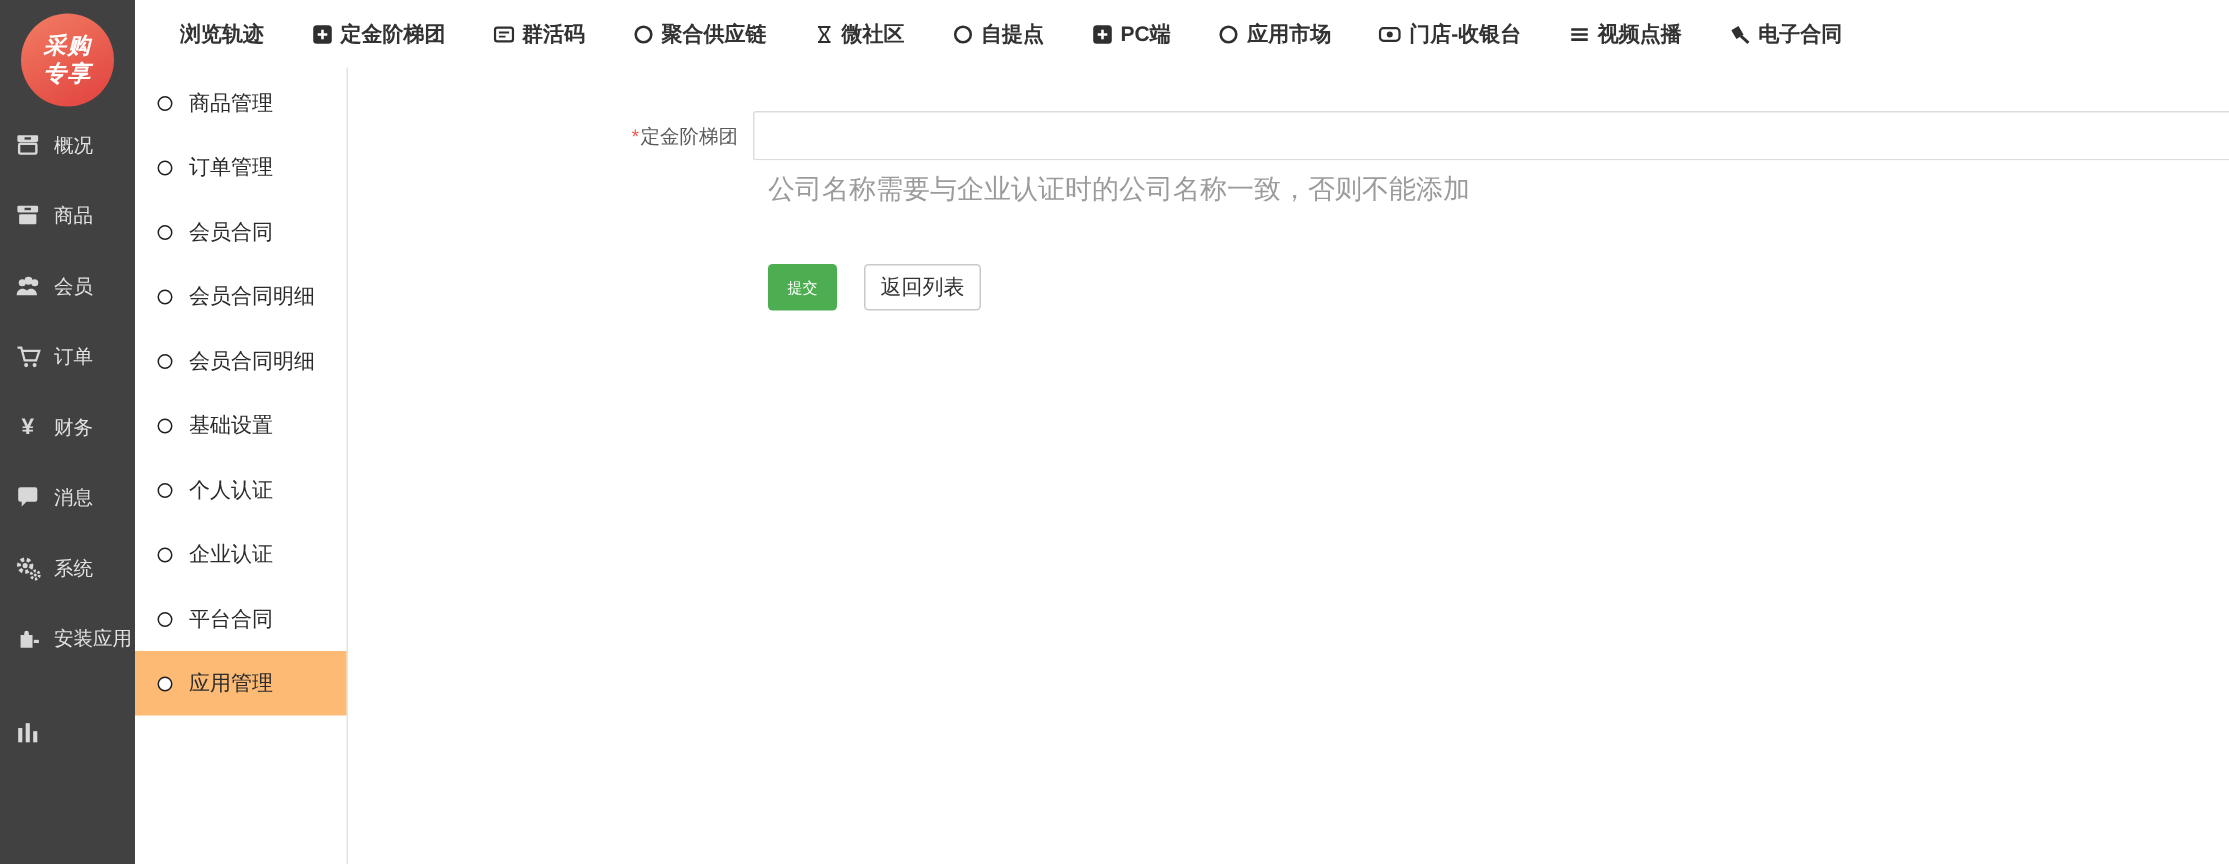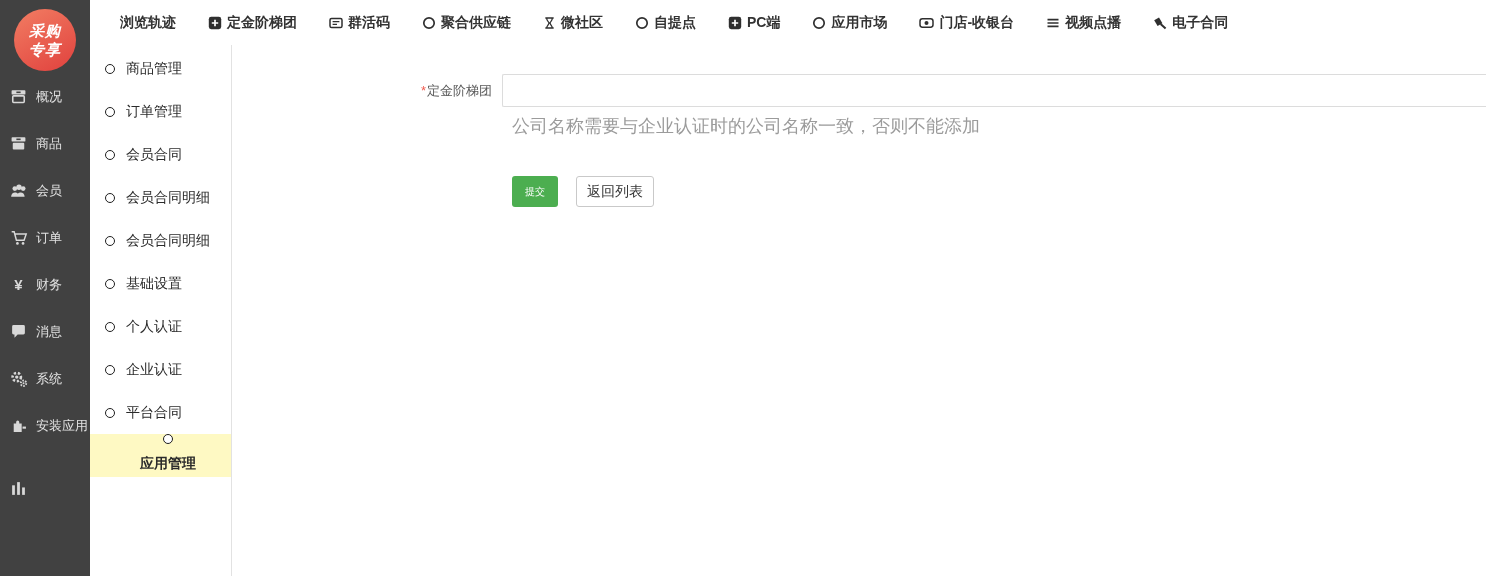--- a/index.html
+++ b/index.html
@@ -29,21 +29,21 @@
               color:#333; white-space:nowrap; cursor:pointer; }
   .nav-item svg { display:block; }
 
   .content-row { flex:1; display:flex; min-height:0; }
 
   
   .sub-sb { width:142px; flex-shrink:0; border-right:1px solid #e2e2e2; background:#fff; padding-top:2px; }
   .sub-item { height:43px; display:flex; align-items:center; gap:11px; padding-left:15px;
               font-size:14px; color:#2b2b2b; cursor:pointer; white-space:nowrap; }
   .sub-item .dot { width:10px; height:10px; border:1.7px solid #1f1f1f; border-radius:50%; flex-shrink:0; background:#fff; }
-  .sub-item.active { background:#fef9c3; font-weight:700;flex-direction:column; }
+  .sub-item.active { background:#fdba74; font-weight:400; }
 
   
   .main { flex:1; min-width:0; background:#fff; }
   .main-title { padding:9px 0 9px 38px; font-size:14px; color:#333; line-height:16px;
                 border-bottom:1px solid #e9e9e9; }
   .form { margin-top:29px; }
   .form-row { display:flex; align-items:center; }
   .form-label { width:270px; padding-right:10px; text-align:right; font-size:13px; color:#5a5a5a; white-space:nowrap; }
   .req { color:#f05b4f; margin-right:1px; }
   .form-input { flex:1; height:33px; border:1px solid #dcdcdc; border-right:none; border-radius:2px 0 0 2px;

